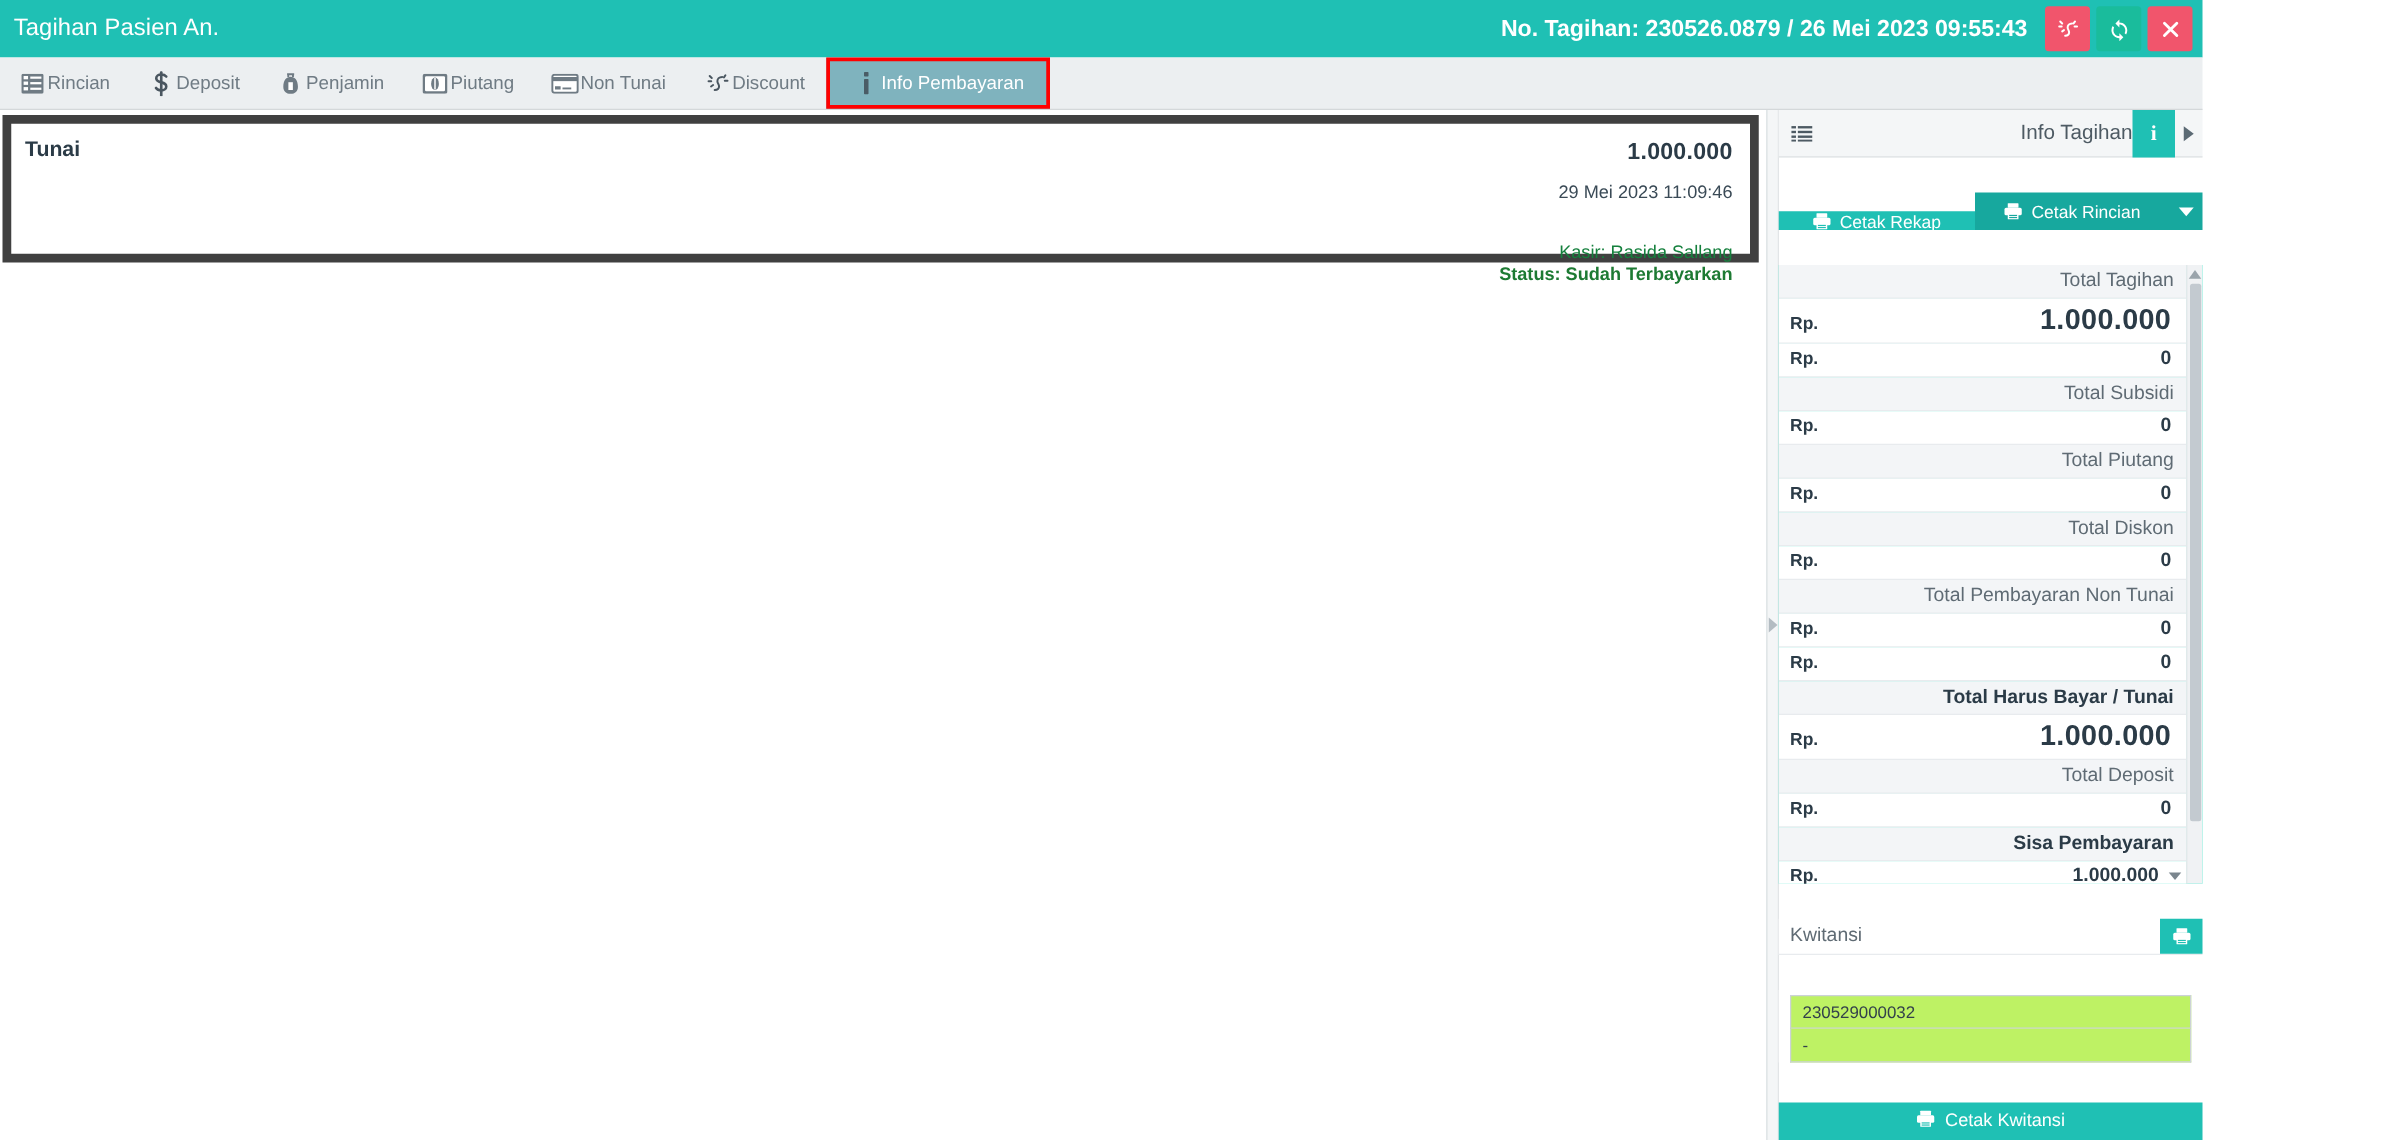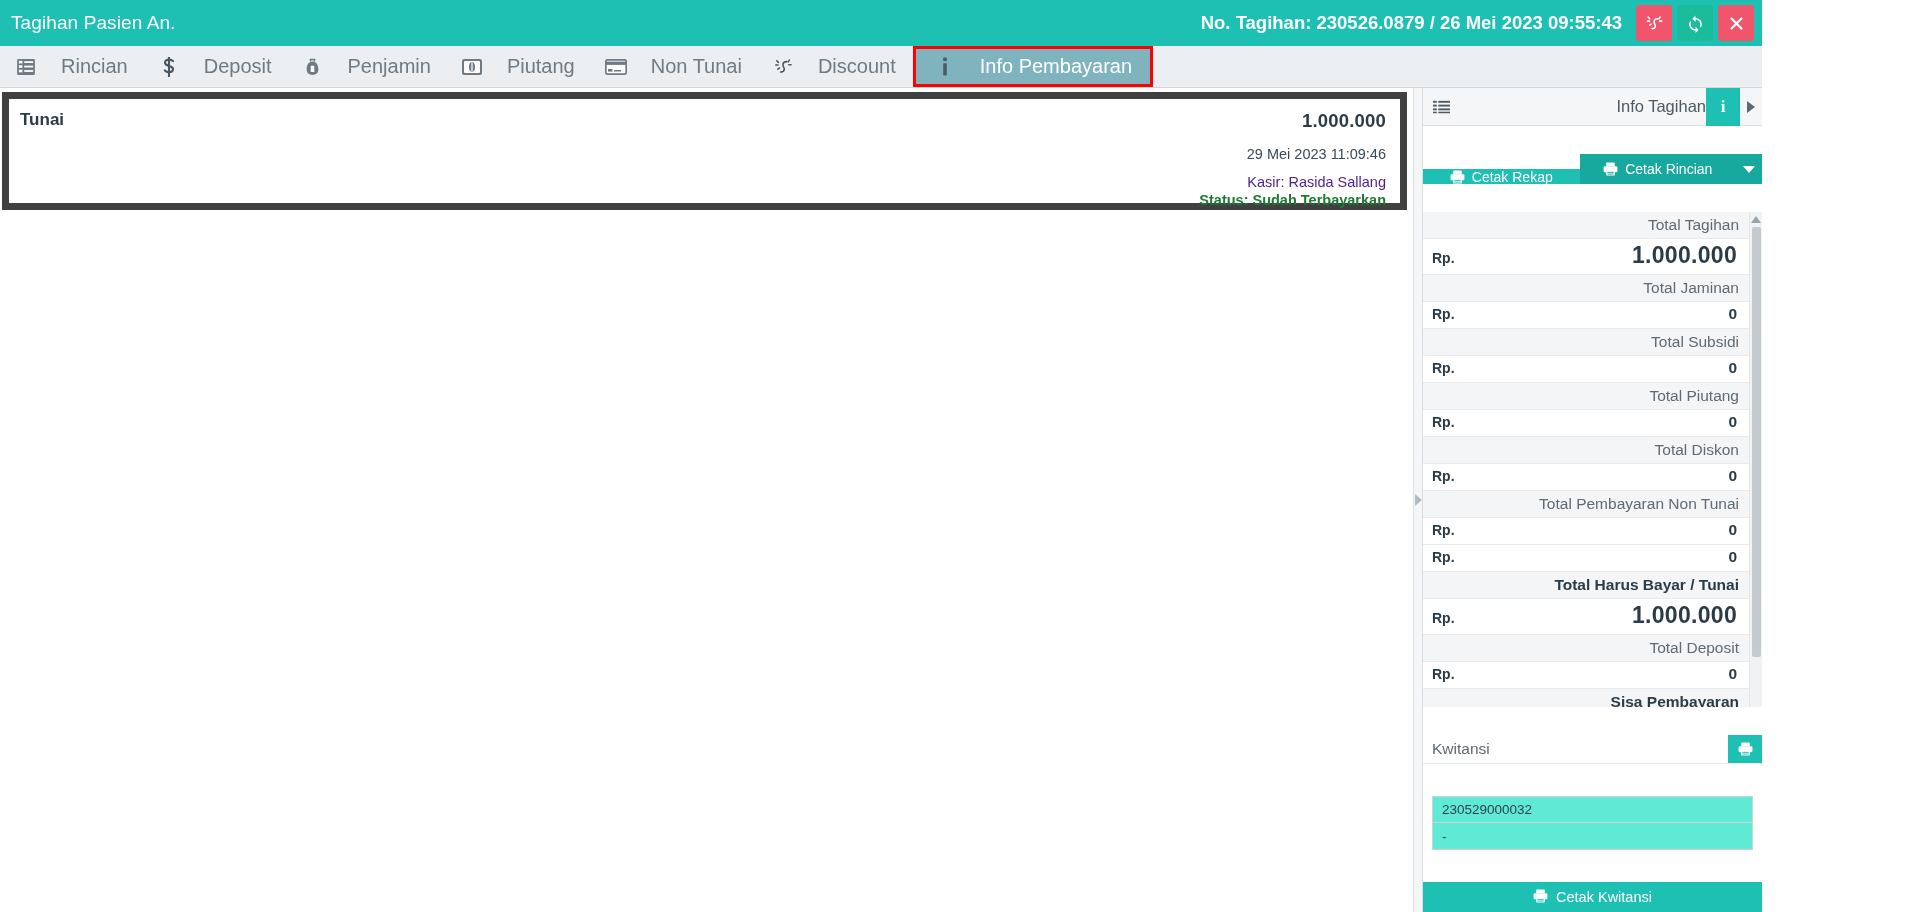--- a/index.html
+++ b/index.html
@@ -42,23 +42,23 @@
 
   
   .tabstrip {
     height: 42px; min-height: 42px;
     background: #eceff1;
     display: flex; align-items: stretch;
     border-bottom: 1px solid #d4d8da;
     position: relative;
   }
   .tab {
-    display: flex; align-items: center; gap: 24px;
+    display: flex; align-items: center; gap: 1px;
     padding: 0 15px;
-    font-size: 20px; color: #6f7b84;
+    font-size: 15px; color: #6f7b84;
     cursor: pointer; background: transparent;
     border: none;
     white-space: nowrap;
   }
   .tab .ico { display: flex; align-items: center; justify-content: center; width: 22px; }
   .tab .ico svg { display: block; }
   .tab.active {
     background: #7fb3be;
     color: #ffffff;
     border: 3px solid #ff0000;
@@ -82,21 +82,21 @@
     left: 2px; top: 4px; right: 6px;
     height: 118px;
     border: 7px solid #404040;
     background: #ffffff;
     padding: 11px 14px 0 11px;
   }
   .pc-row1 { display: flex; align-items: flex-start; }
   .pc-method { font-size: 17px; font-weight: bold; color: #2b3b47; }
   .pc-amount { margin-left: auto; font-size: 18.5px; font-weight: bold; color: #2b3b47; letter-spacing: .2px; }
   .pc-date { font-size: 14.5px; color: #3a4a56; margin-top: 14px; }
-  .pc-cashier { font-size: 14.5px; color: #4c1d95; margin-top: 12px; }
+  .pc-cashier { font-size: 14.5px; color: #15803d; margin-top: 32px; }
   .pc-status { font-size: 14.5px; font-weight: bold; color: #1d7a33; margin-top: 2px; }
 
   
   .splitter {
     width: 9px; background: #f4f6f7;
     border-left: 1px solid #dadfe2;
     display: flex; align-items: center; justify-content: center;
     cursor: col-resize; position: relative;
   }
   .splitter .tri {
@@ -225,21 +225,21 @@
   .kwit-print {
     width: 34px; background: #1fc0b4;
     display: flex; align-items: center; justify-content: center;
     cursor: pointer;
   }
   .kwit-fields { padding: 4px 9px 0 9px; background: #ffffff; }
   .kwit-field {
     border: 1px solid #ccd2d7;
     height: 27px; display: flex; align-items: center;
     padding: 0 9px; font-size: 13.5px; color: #33414b;
-    background: #5eead4;
+    background: #bef264;
   }
   .kwit-field + .kwit-field { border-top: none; }
   .cetak-kwitansi {
     margin: 4px 0 0 0;
     height: 30px; min-height: 30px;
     background: #1fc0b4; color: #ffffff;
     display: flex; align-items: center; justify-content: center; gap: 8px;
     font-size: 14.5px; cursor: pointer;
   }
 </style>
@@ -428,21 +428,20 @@
         </div>
       </div>
 
       <div class="totals">
         <div class="totals-inner" id="totals-inner">
             <div class="t-label">Total Tagihan</div>
             <div class="t-value">
               <span class="t-rp">Rp.</span>
               <span class="t-num big">1.000.000</span>
             </div>
-            <div class="t-label">Total Jaminan</div>
             <div class="t-value">
               <span class="t-rp">Rp.</span>
               <span class="t-num">0</span>
             </div>
             <div class="t-label">Total Subsidi</div>
             <div class="t-value">
               <span class="t-rp">Rp.</span>
               <span class="t-num">0</span>
             </div>
             <div class="t-label">Total Piutang</div>

